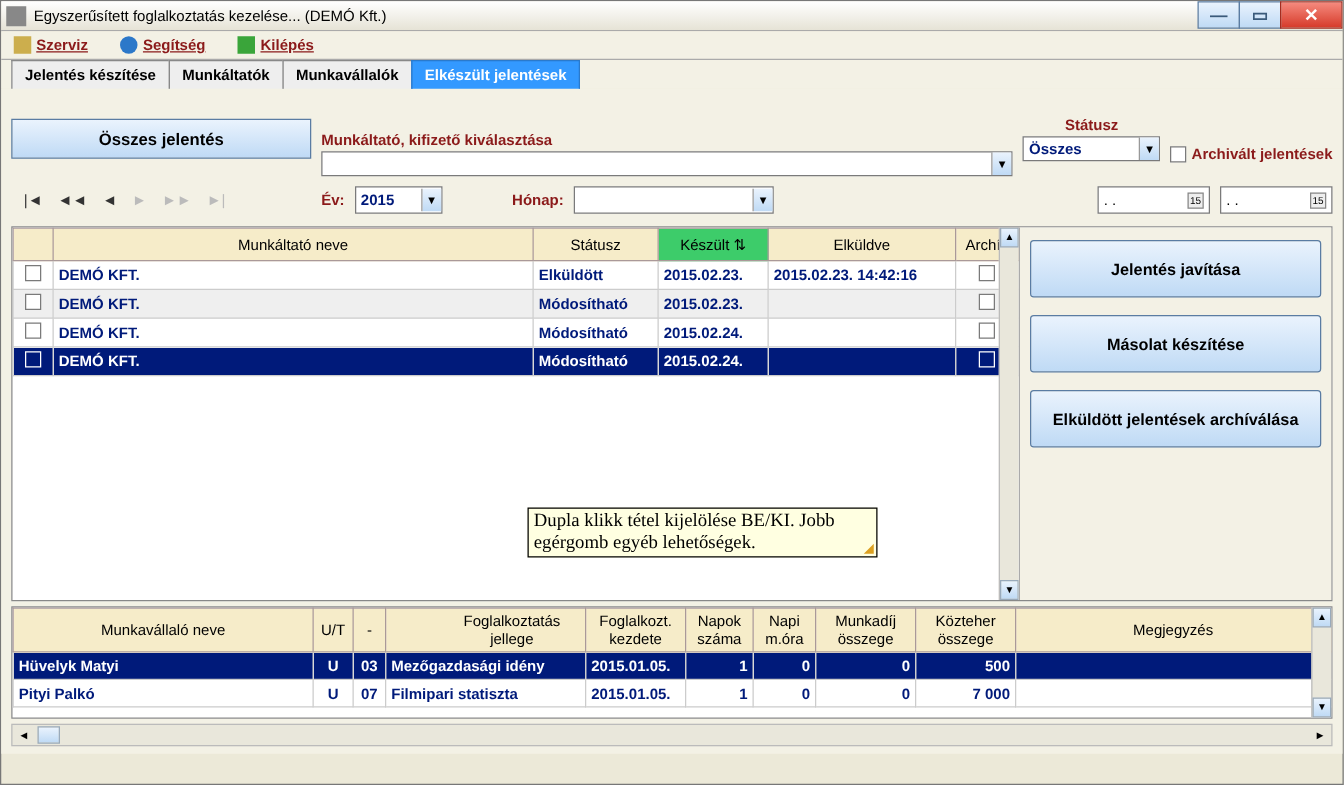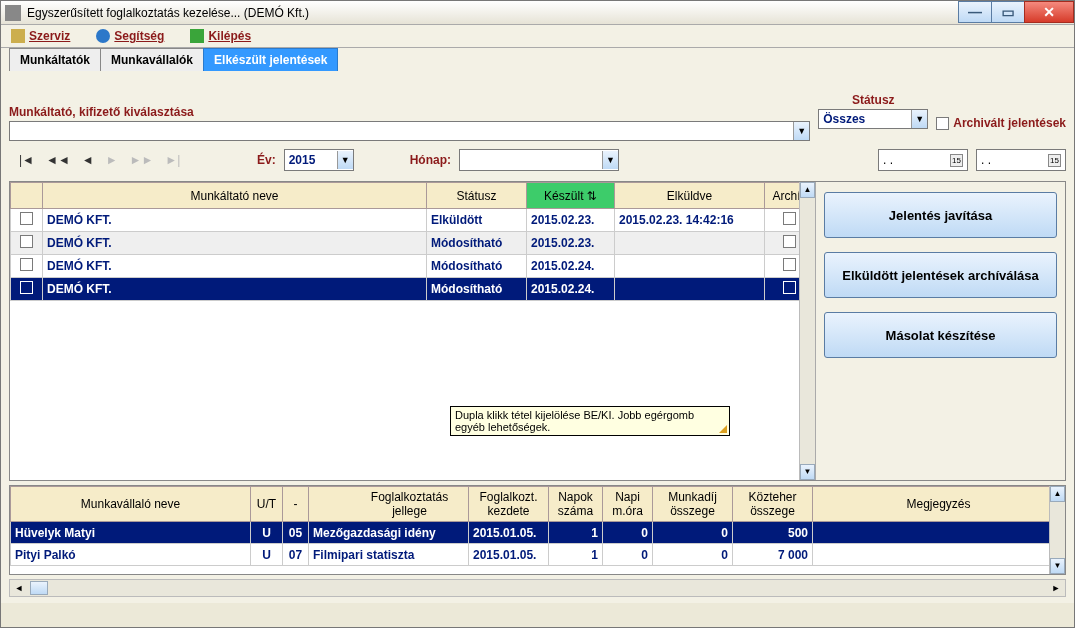--- a/index.html
+++ b/index.html
@@ -50,21 +50,21 @@
 
   table { border-collapse: collapse; width:100%; table-layout:fixed; }
   th { background:#f6ecc9; border:1px solid #a99; font-weight:normal; padding:3px 2px; height:26px; color:#000;}
   th.sorted { background:#3dcc6a; color:#000;margin-left:48px; }
   td { border:1px solid #ccc; padding:3px 4px; color:#001a7a; font-weight:bold; height:22px; overflow:hidden; white-space:nowrap;}
   tr.selected td { background:#001a7a; color:#fff; }
   tr.striped td { background:#efefef; }
   td.chk-cell { text-align:center; }
   td.chk-cell .chk {}
 
-  .tooltip { position:absolute; left:440px; top:224px; width:280px; background:#ffffe1; border:1px solid #000; font-size:11px; padding:2px 4px; }
+  .tooltip { position:absolute; left:412px; top:224px; width:280px; background:#ffffe1; border:1px solid #000; font-size:15px; padding:2px 4px;font-family:Liberation Serif, serif; }
   .tooltip .tri { position:absolute; right:2px; bottom:2px; width:0; height:0; border-left:8px solid transparent; border-bottom:8px solid #dca020; }
 
   .scrollbar-v { position:absolute; top:0; right:0; width:16px; height:100%; background:#e9e7db; border-left:1px solid #bbb; }
   .sb-btn { height:16px; background:linear-gradient(#eaf3fd,#bfdaf5); border:1px solid #9ab; font-size:8px; text-align:center; line-height:14px;}
   .sb-track { height:calc(100% - 32px);}
   .sb-btn.bot { position:absolute; bottom:0; left:0; right:0;}
 
   .bottom-scroll { height:18px; background:#e9e7db; border:1px solid #bbb; display:flex; align-items:center; margin-top:4px; }
   .bottom-scroll .th { width:18px; height:14px; background:linear-gradient(#eaf3fd,#bfdaf5); border:1px solid #9ab; margin-left:2px;}
   .bottom-scroll .arr { width:18px; font-size:9px; text-align:center;}
@@ -95,28 +95,30 @@
       <span class="menu-icon ico-help"></span>
       <u>Segítség</u>
     </span>
     <span class="menu-item">
       <span class="menu-icon ico-exit"></span>
       <u>Kilépés</u>
     </span>
   </div>
 
   <div class="tabs">
+    <div class="tab">Jelentés készítése</div>
     <div class="tab">Munkáltatók</div>
     <div class="tab">Munkavállalók</div>
     <div class="tab active">Elkészült jelentések</div>
   </div>
 
   <div class="content">
 
     <div class="filter-row">
+      <button class="btn-all">Összes jelentés</button>
       <div style="flex:1; display:flex; align-items:center; gap:8px;">
         <div style="display:flex; flex-direction:column; gap:2px; flex:1;">
           <span class="lbl" style="text-align:left;margin-top:24px;">Munkáltató, kifizető  kiválasztása</span>
           <div class="combo" style="height:20px;">
             <span class="val"></span>
               <span class="arrow">▼</span>
           </div>
         </div>
         <div style="display:flex; flex-direction:column; gap:2px; width:110px;">
           <span class="lbl" style="text-align:center;">Státusz</span>
@@ -227,22 +229,22 @@
 
         <div class="scrollbar-v">
           <div class="sb-btn">▲</div>
           <div class="sb-track"></div>
           <div class="sb-btn bot">▼</div>
         </div>
       </div>
 
       <div class="side-panel">
         <button class="side-btn">Jelentés javítása</button>
+        <button class="side-btn">Másolat készítése</button>
         <button class="side-btn">Elküldött jelentések archíválása</button>
-        <button class="side-btn">Másolat készítése</button>
       </div>
     </div>
 
     <div class="bottom-table-wrap">
       <table>
         <colgroup>
           <col style="width:240px">
             <col style="width:32px">
             <col style="width:26px">
             <col style="width:160px">
@@ -264,21 +266,21 @@
             <th style="white-space:normal;">Napi m.óra</th>
             <th style="white-space:normal;">Munkadíj összege</th>
             <th style="white-space:normal;">Közteher összege</th>
             <th>Megjegyzés</th>
           </tr>
         </thead>
         <tbody id="t2body">
             <tr class="selected">
               <td style="text-align: left;">Hüvelyk Matyi</td>
               <td style="text-align: center;">U</td>
-              <td style="text-align: center;">05</td>
+              <td style="text-align: center;">03</td>
               <td style="text-align: left;">Mezőgazdasági idény</td>
               <td style="text-align: left;">2015.01.05.</td>
               <td style="text-align: right;">1</td>
               <td style="text-align: right;">0</td>
               <td style="text-align: right;">0</td>
               <td style="text-align: right;">500</td>
               <td style="text-align: left;"></td>
             </tr>
             <tr>
               <td style="text-align: left;">Pityi Palkó</td>

